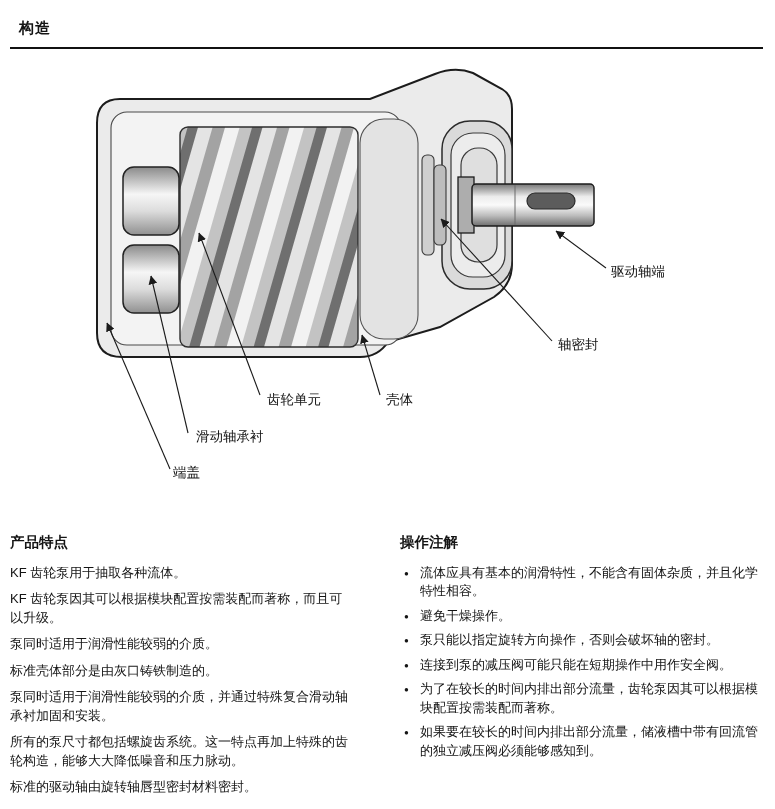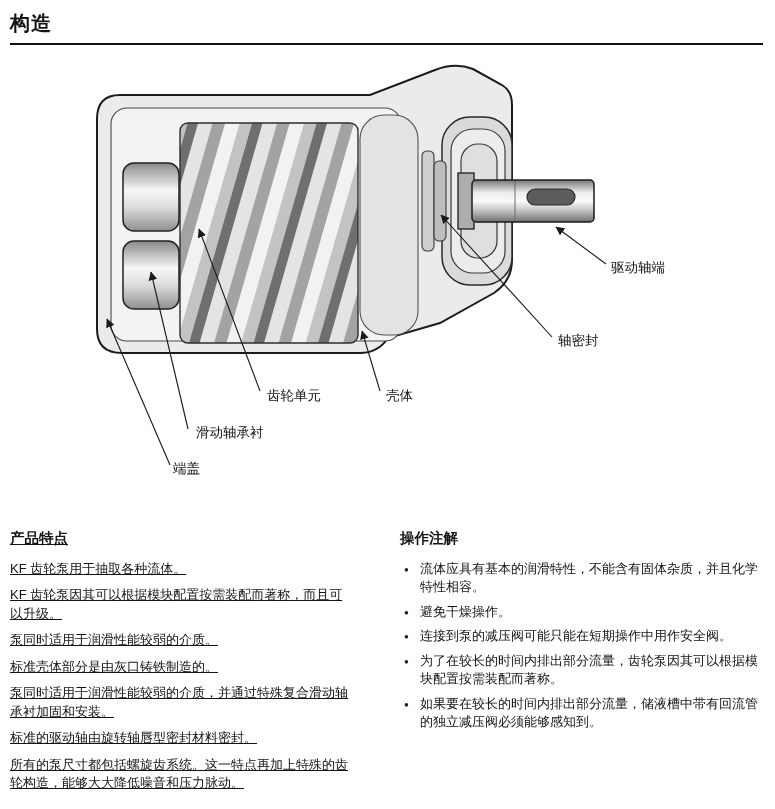--- a/index.html
+++ b/index.html
@@ -2,26 +2,26 @@
 <html><head>
 <meta charset="utf-8">
 <style>
   html,body{margin:0;padding:0;background:#fff;}
   body{
     width:775px;height:809px;overflow:hidden;box-sizing:border-box;
     padding:10px 12px 0 10px;
     font-family:"Liberation Sans","DejaVu Sans",sans-serif;
     color:#141414;
   }
-  .page-title{font-size:20px;font-weight:bold;letter-spacing:1px;margin:0;}
+  .page-title{font-size:15px;font-weight:bold;letter-spacing:1px;margin:9px;}
   .title-rule{border:none;border-top:2px solid #111;margin:6px 0 0 0;}
   svg{display:block;}
   svg text{font:13.5px "Liberation Sans","DejaVu Sans",sans-serif;fill:#141414;}
   .cols{display:flex;gap:38px;margin-top:24px;}
-  .col-left{width:352px;flex:none;text-decoration:underline;}
+  .col-left{width:352px;flex:none;}
   .col-right{flex:1;min-width:0;}
   .section-title{font-size:14.5px;font-weight:bold;margin:0 0 12px 0;}
   .col-left p{margin:0 12px 8px 0;font-size:13px;line-height:1.42;}
   .note-list{margin:3px;padding:0;list-style:none;}
   .note-list li{position:relative;padding-left:17px;margin-bottom:6px;font-size:13px;line-height:1.42;}
   .note-list li::before{content:"●";position:absolute;left:1px;top:4px;font-size:8px;color:#141414;}
 </style>
 </head>
 <body>
 
@@ -115,26 +115,27 @@
 </svg>
 
 <div class="cols">
   <div class="col-left">
     <h2 class="section-title">产品特点</h2>
     <p>KF 齿轮泵用于抽取各种流体。</p>
     <p>KF 齿轮泵因其可以根据模块配置按需装配而著称，而且可以升级。</p>
     <p>泵同时适用于润滑性能较弱的介质。</p>
     <p>标准壳体部分是由灰口铸铁制造的。</p>
     <p>泵同时适用于润滑性能较弱的介质，并通过特殊复合滑动轴承衬加固和安装。</p>
+    <p>所有的泵尺寸都包括螺旋齿系统。这一特点再加上特殊的齿轮构造，能够大大降低噪音和压力脉动。</p>
     <p>标准的驱动轴由旋转轴唇型密封材料密封。</p>
-    <p>所有的泵尺寸都包括螺旋齿系统。这一特点再加上特殊的齿轮构造，能够大大降低噪音和压力脉动。</p>
   </div>
   <div class="col-right">
     <h2 class="section-title">操作注解</h2>
     <ul class="note-list">
       <li>流体应具有基本的润滑特性，不能含有固体杂质，并且化学特性相容。</li>
       <li>避免干燥操作。</li>
+      <li>泵只能以指定旋转方向操作，否则会破坏轴的密封。</li>
       <li>连接到泵的减压阀可能只能在短期操作中用作安全阀。</li>
       <li>为了在较长的时间内排出部分流量，齿轮泵因其可以根据模块配置按需装配而著称。</li>
       <li>如果要在较长的时间内排出部分流量，储液槽中带有回流管的独立减压阀必须能够感知到。</li>
     </ul>
   </div>
 </div>
 
 </body></html>

